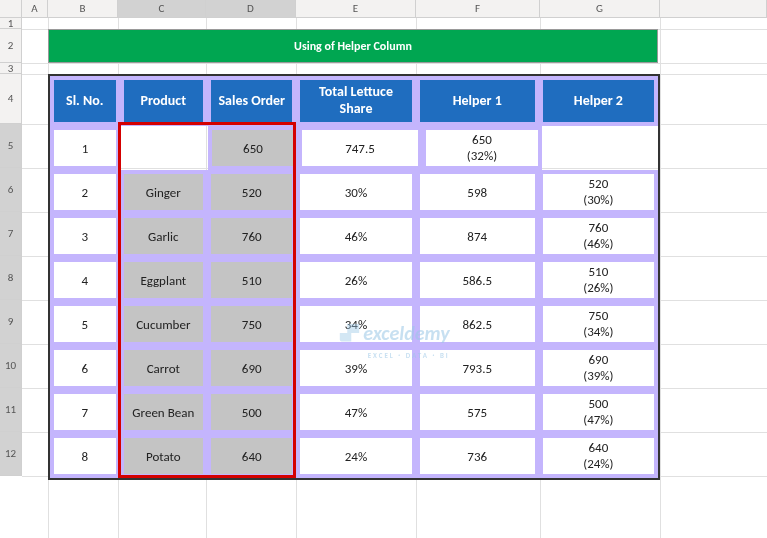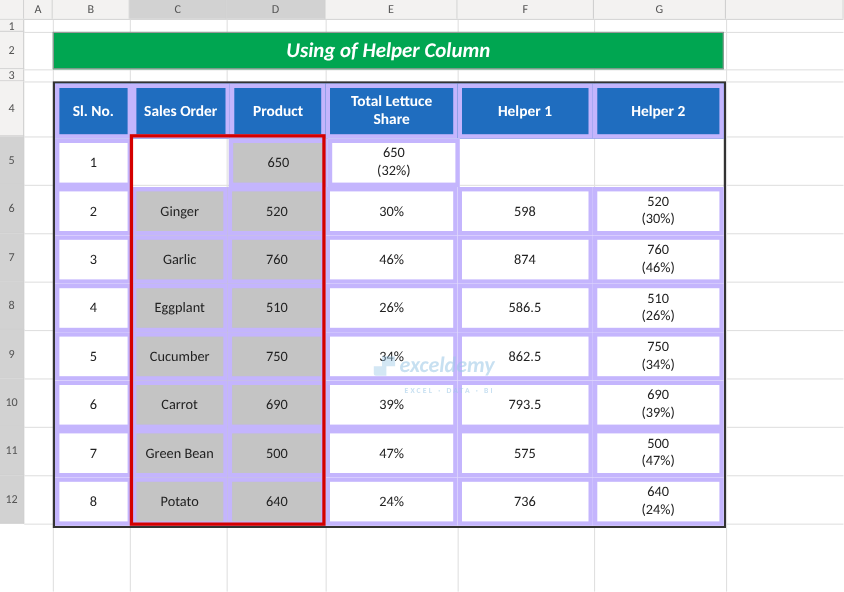--- a/index.html
+++ b/index.html
@@ -50,22 +50,21 @@
     pointer-events: none;
   }
   .vline { position:absolute; top:0; bottom:0; width:1px; background:#e0e0e0; }
   .hline { position:absolute; left:0; right:0; height:1px; background:#e0e0e0; }
 
   .merged-title {
     position: absolute;
     background: #00a651;
     color: #fff;
     font-weight: bold;
-    font-style: italic;
-    font-size: 19px;
+    font-size: 12px;
     display: flex; align-items: center; justify-content: center;
     border: 1px solid #999;
   }
 
   .data-table {
     position: absolute;
     border: 2px solid #333;
   }
   .tr { display: flex; }
   .th, .td {
@@ -163,31 +162,32 @@
         <div class="hline" style="top: 370px;"></div>
         <div class="hline" style="top: 414px;"></div>
         <div class="hline" style="top: 458px;"></div>
       </div>
 
     <div class="merged-title" style="left:26px;top:11px;width:610px;height:34px;">Using of Helper Column</div>
 
     <div class="data-table" style="left:26px;top:56px;width:612px;">
       <div class="tr" style="height:50px;">
         <div class="th" style="width:70px">Sl. No.</div>
+        <div class="th" style="width:88px">Product</div>
         <div class="th" style="width:90px">Sales Order</div>
-        <div class="th" style="width:88px">Product</div>
         <div class="th" style="width:120px">Total Lettuce Share</div>
         <div class="th" style="width:124px">Helper 1</div>
         <div class="th" style="width:120px">Helper 2</div>
       </div>
 
     <div class="tr" style="height: 44px;">
           <div class="td" style="width: 70px;">1</div>
           <div class="td sel" style="width: 88px; margin-top: 44px;">Lettuce</div>
           <div class="td sel" style="width: 90px;">650</div>
+          <div class="td" style="width: 124px;">747.5</div>
           <div class="td" style="width: 120px;">
             <div class="two-line">650<br>(32%)</div>
           </div>
         </div>
         <div class="tr" style="height: 44px;">
           <div class="td" style="width: 70px;">2</div>
           <div class="td sel" style="width: 88px;">Ginger</div>
           <div class="td sel" style="width: 90px;">520</div>
           <div class="td" style="width: 120px;">30%</div>
           <div class="td" style="width: 124px;">598</div>

